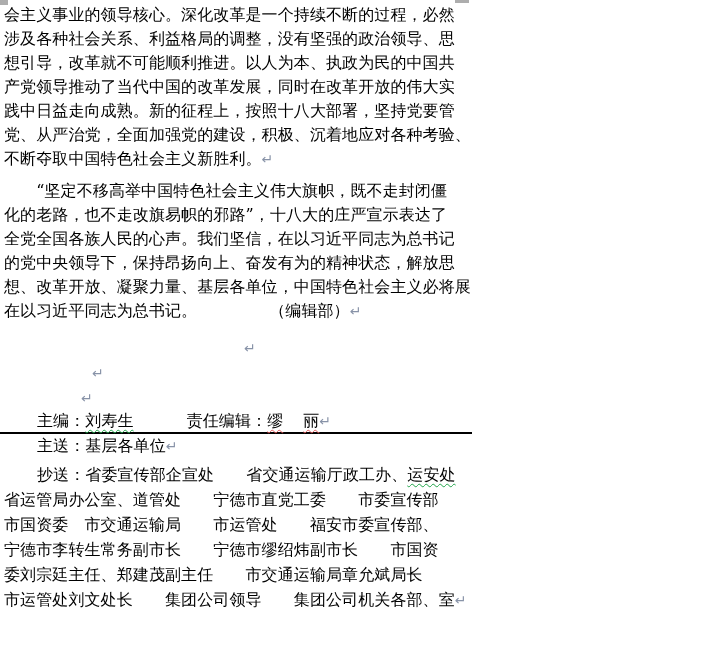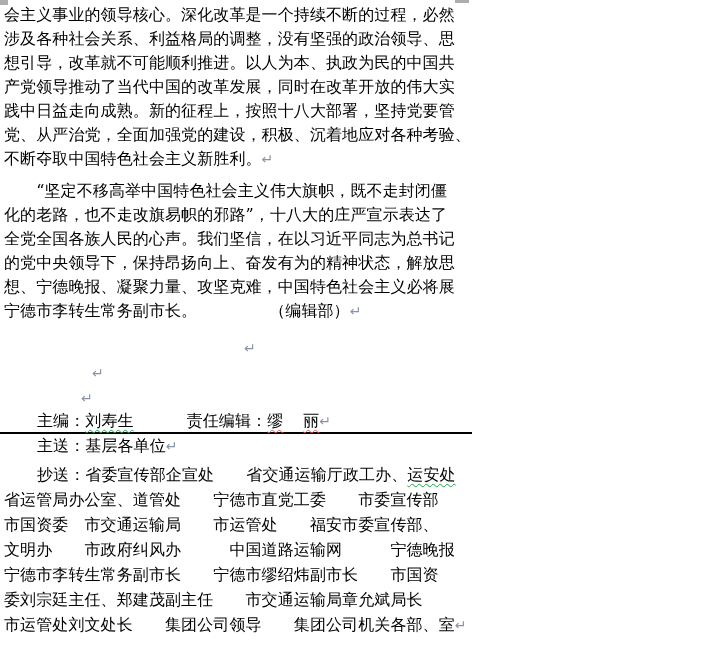--- a/index.html
+++ b/index.html
@@ -53,43 +53,42 @@
         </div>
       <div class="line"><span>不断夺取中国特色社会主义新胜利。</span><span class="pilcrow" style="color: rgb(136, 147, 168);">↵</span></div>
     </div>
 
     <div class="para para-2">
       <div>
           <div class="line">　　“坚定不移高举中国特色社会主义伟大旗帜，既不走封闭僵</div>
           <div class="line">化的老路，也不走改旗易帜的邪路”，十八大的庄严宣示表达了</div>
           <div class="line">全党全国各族人民的心声。我们坚信，在以习近平同志为总书记</div>
           <div class="line">的党中央领导下，保持昂扬向上、奋发有为的精神状态，解放思</div>
-          <div class="line">想、宁德晚报、凝聚力量、攻坚克难，中国特色社会主义必将展</div>
+          <div class="line">想、改革开放、凝聚力量、基层各单位，中国特色社会主义必将展</div>
         </div>
-      <div class="line"><span>宁德市李转生常务副市长。</span><span class="attribution">（编辑部）</span><span class="pilcrow" style="color: rgb(136, 147, 168);">↵</span></div>
+      <div class="line"><span>在以习近平同志为总书记。</span><span class="attribution">（编辑部）</span><span class="pilcrow" style="color: rgb(136, 147, 168);">↵</span></div>
     </div>
 
     <div class="empty-block">
       <div class="line"><span class="pilcrow" style="margin-left: 240px; color: rgb(136, 147, 168);">↵</span></div>
       <div class="line"><span class="pilcrow" style="margin-left: 88px; color: rgb(136, 147, 168);">↵</span></div>
       <div class="line"><span class="pilcrow" style="margin-left: 77px; color: rgb(136, 147, 168);">↵</span></div>
     </div>
 
     <div class="editor-line"><span>主编：</span><span class="wavy-green" style="text-decoration-color: rgb(31, 163, 72);">刘寿生</span><span class="gap-editors">责任编辑：</span><span class="wavy-red" style="text-decoration-color: rgb(224, 91, 91);">缪</span><span class="gap-name wavy-red" style="text-decoration-color: rgb(224, 91, 91);">丽</span><span class="pilcrow" style="color: rgb(136, 147, 168);">↵</span></div>
 
     <div class="rule" style="border-top-color: rgb(0, 0, 0);"></div>
 
     <div class="main-send line indent1"><span>主送：基层各单位</span><span class="pilcrow" style="color: rgb(136, 147, 168);">↵</span></div>
 
     <div class="cc-block">
       <div class="line indent1"><span>抄送：省委宣传部企宣处　　省交通运输厅政工办、</span><span class="wavy-green" style="text-decoration-color: rgb(31, 163, 72);">运安处</span></div>
       <div>
           <div class="line">省运管局办公室、道管处　　宁德市直党工委　　市委宣传部</div>
           <div class="line">市国资委　市交通运输局　　市运管处　　福安市委宣传部、</div>
-          <div class="line">文明办　　市政府纠风办　　　中国道路运输网　　　宁德晚报</div>
           <div class="line">宁德市李转生常务副市长　　宁德市缪绍炜副市长　　市国资</div>
           <div class="line">委刘宗廷主任、郑建茂副主任　　市交通运输局章允斌局长</div>
         </div>
       <div class="line"><span>市运管处刘文处长　　集团公司领导　　集团公司机关各部、室</span><span class="pilcrow" style="color: rgb(136, 147, 168);">↵</span></div>
     </div>
 
   </div>
 </div>
 
 </body></html>

